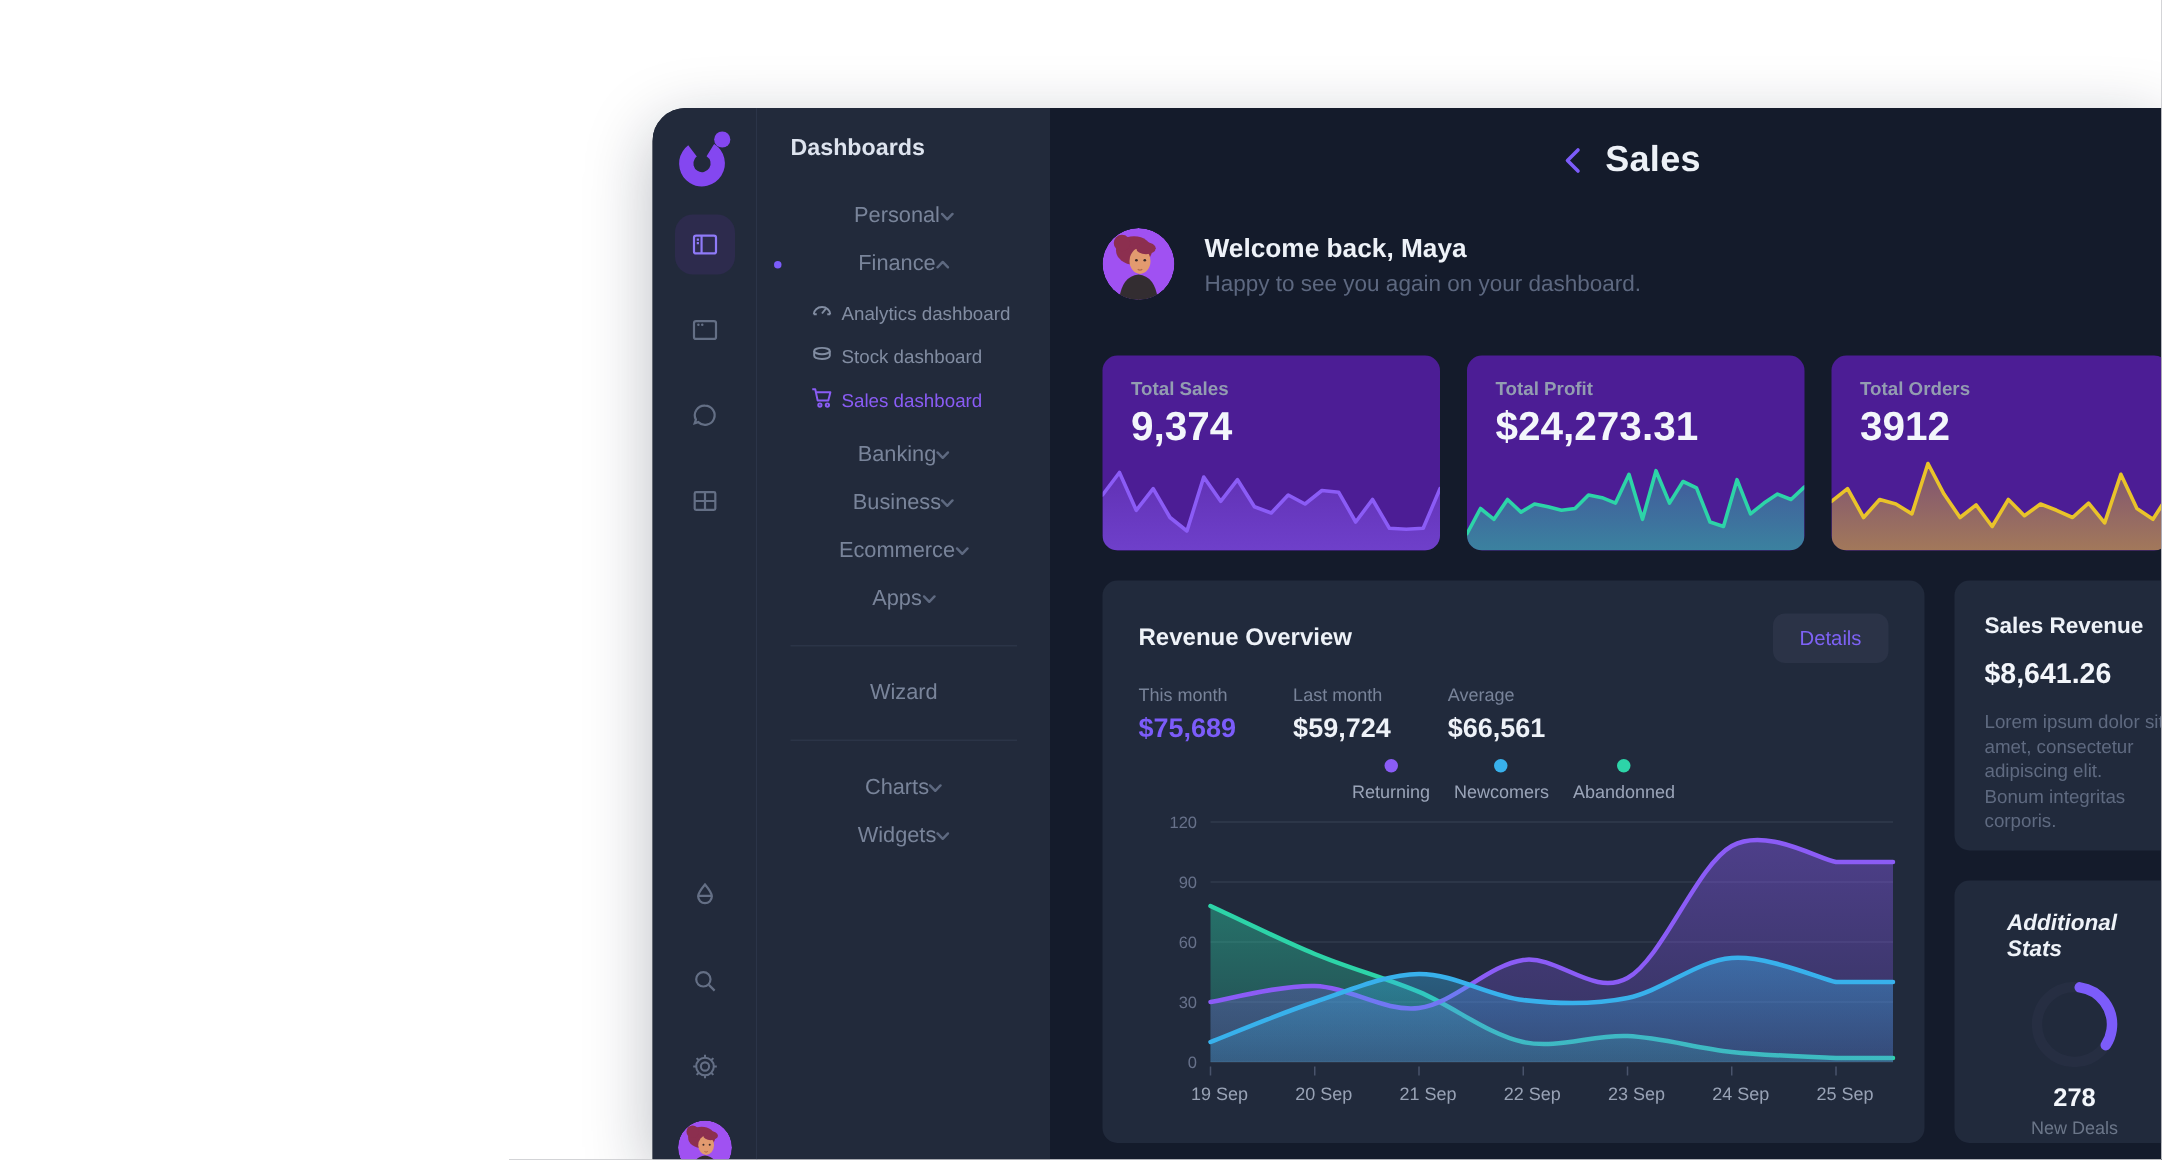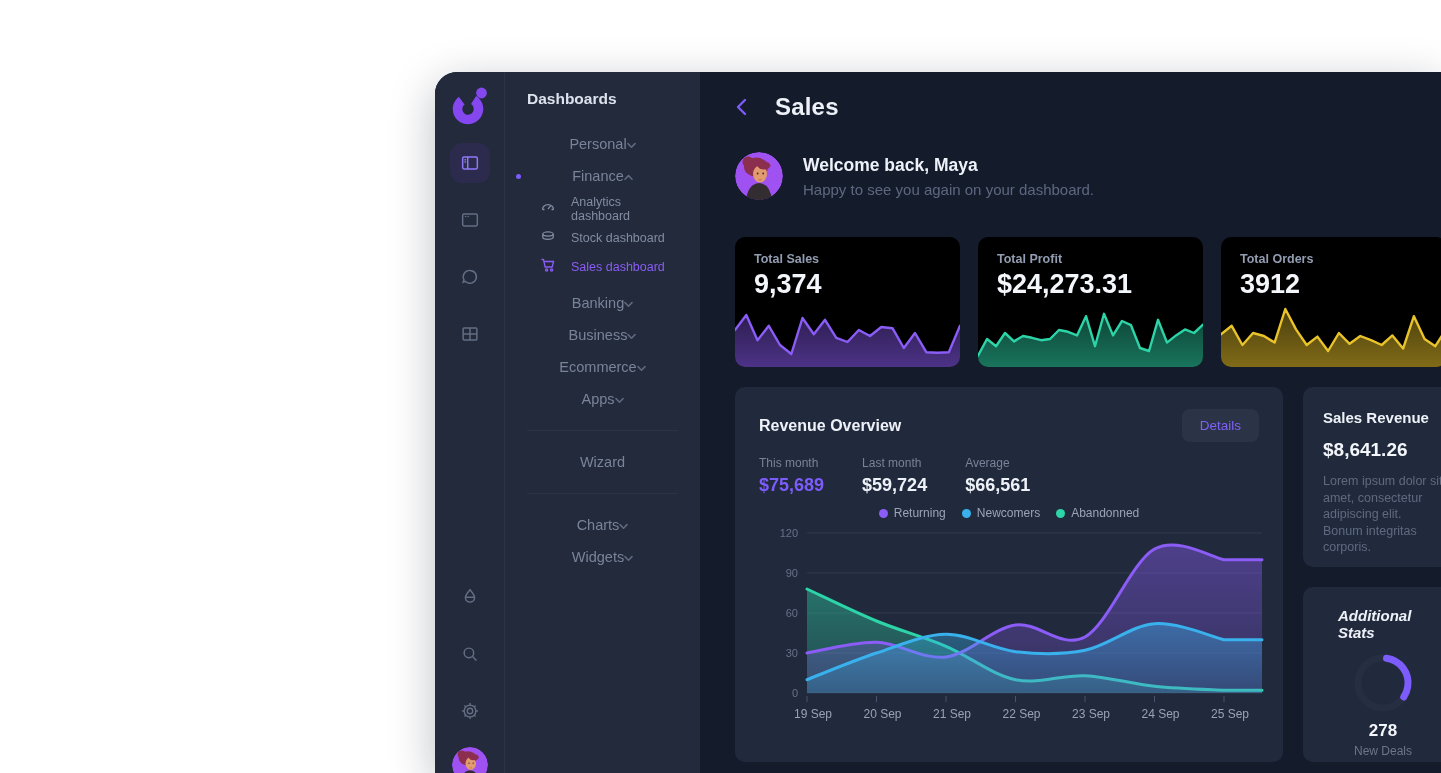--- a/index.html
+++ b/index.html
@@ -25,59 +25,59 @@
                  margin-bottom:-10px; flex:none; cursor:pointer; }
 
   
   .menu { width:195px; flex:none; background:#222a3b; padding:18px 22px 0 22px; }
   .menu-title { font-size:15.5px; font-weight:700; color:#dde3ee; margin-bottom:20px; }
   .menu-item { height:32px; display:flex; align-items:center; justify-content:center;
                color:#79849a; font-size:14.5px; font-weight:500; cursor:pointer; position:relative; }
   .menu-item .bullet { position:absolute; left:-11px; width:5px; height:5px; border-radius:50%;
                        background:#7c5cfa; }
   .menu-sub { margin:2px 0 6px 0; }
-  .menu-sub-item { height:29px; display:flex; align-items:center; gap:15px; padding-left:13px;
+  .menu-sub-item { height:29px; display:flex; align-items:center; gap:5px; padding-left:13px;
                    color:#828da2; font-size:12.5px; cursor:pointer; }
   .menu-sub-item.active { color:#8a5cf5; }
   .menu-sub-item svg { flex:none; }
   .menu-divider { border:none; border-top:1px solid #2b3447; margin:15px 0; }
 
   
   .main { flex:1; min-width:0; padding:20px 0 0 35px; overflow:hidden; position:relative; }
-  .hdr { display:flex; align-items:center; gap:26px; height:30px; }
+  .hdr { display:flex; align-items:center; gap:14px; height:30px;justify-content:center; }
   .back-btn { background:none; border:none; cursor:pointer; display:flex; align-items:center; padding:0; }
   .hdr-title { font-size:24px; font-weight:600; color:#edf1f7; letter-spacing:.2px; }
 
   .welcome { display:flex; align-items:center; gap:20px; margin-top:30px; }
   .welcome-avatar { width:48px; height:48px; border-radius:50%; overflow:hidden; flex:none; }
   .welcome-h { font-size:17.5px; font-weight:700; color:#eef2f8; }
   .welcome-p { font-size:15px; color:#5d6880; margin-top:5px; }
 
   .cards-row { display:flex; gap:18px; margin-top:37px; width:712px; }
-  .stat-card { width:225px; height:130px; flex:none; background:#000000; border-radius:10px;
+  .stat-card { width:225px; height:130px; flex:none; background:#4c1d95; border-radius:10px;
                position:relative; overflow:hidden; padding:15px 19px; }
   .stat-label { font-size:12.5px; font-weight:600; color:#939db1; }
   .stat-value { font-size:27px; font-weight:700; color:#f3f6fb; margin-top:3px; }
   .stat-card svg.spark { position:absolute; left:0; bottom:0; width:100%; height:70px; display:block; }
 
   .content-row { display:flex; gap:20px; margin-top:20px; align-items:flex-start; width:728px; }
 
   .revenue-card { width:548px; height:375px; flex:none; background:#212a3c; border-radius:10px;
                   padding:22px 24px; }
   .rev-head { display:flex; align-items:flex-start; justify-content:space-between; }
   .rev-title { font-size:16px; font-weight:700; color:#eef2f8; margin-top:8px; }
   .details-btn { background:#2b3347; color:#7e62f5; border:none; border-radius:8px;
                  padding:9px 18px; font-size:13.5px; font-weight:500; cursor:pointer;
                  font-family:"Liberation Sans", sans-serif; }
   .rev-stats { display:flex; gap:38px; margin-top:14px; }
   .rev-stat-label { font-size:12px; color:#788399; }
   .rev-stat-value { font-size:18px; font-weight:700; color:#eef2f8; margin-top:5px; }
   .rev-stat-value.accent { color:#7c5cfa; }
   .legend { display:flex; justify-content:center; gap:16px; margin-top:10px; }
-  .legend-item { display:flex; align-items:center; gap:6px; font-size:12px; color:#9aa4b8; }
+  .legend-item { display:flex; align-items:center; gap:6px; font-size:12px; color:#9aa4b8;flex-direction:column; }
   .legend-dot { width:9px; height:9px; border-radius:50%; }
 
   .right-col { width:160px; flex:none; display:flex; flex-direction:column; gap:20px; }
   .side-card { background:#212a3c; border-radius:10px; }
   .sales-rev-card { height:180px; padding:22px 20px; }
   .side-title { font-size:15px; font-weight:700; color:#eef2f8; }
   .side-value { font-size:19px; font-weight:600; color:#f3f6fb; margin-top:13px; }
   .side-desc { font-size:12.5px; line-height:1.32; color:#5f6a80; margin-top:12px; max-width:122px; }
   .add-stats-card { height:175px; padding:20px 18px; display:flex; flex-direction:column; align-items:center; }
   .add-stats-card .side-title { align-self:flex-start; margin-left:17px;font-style:italic; }

